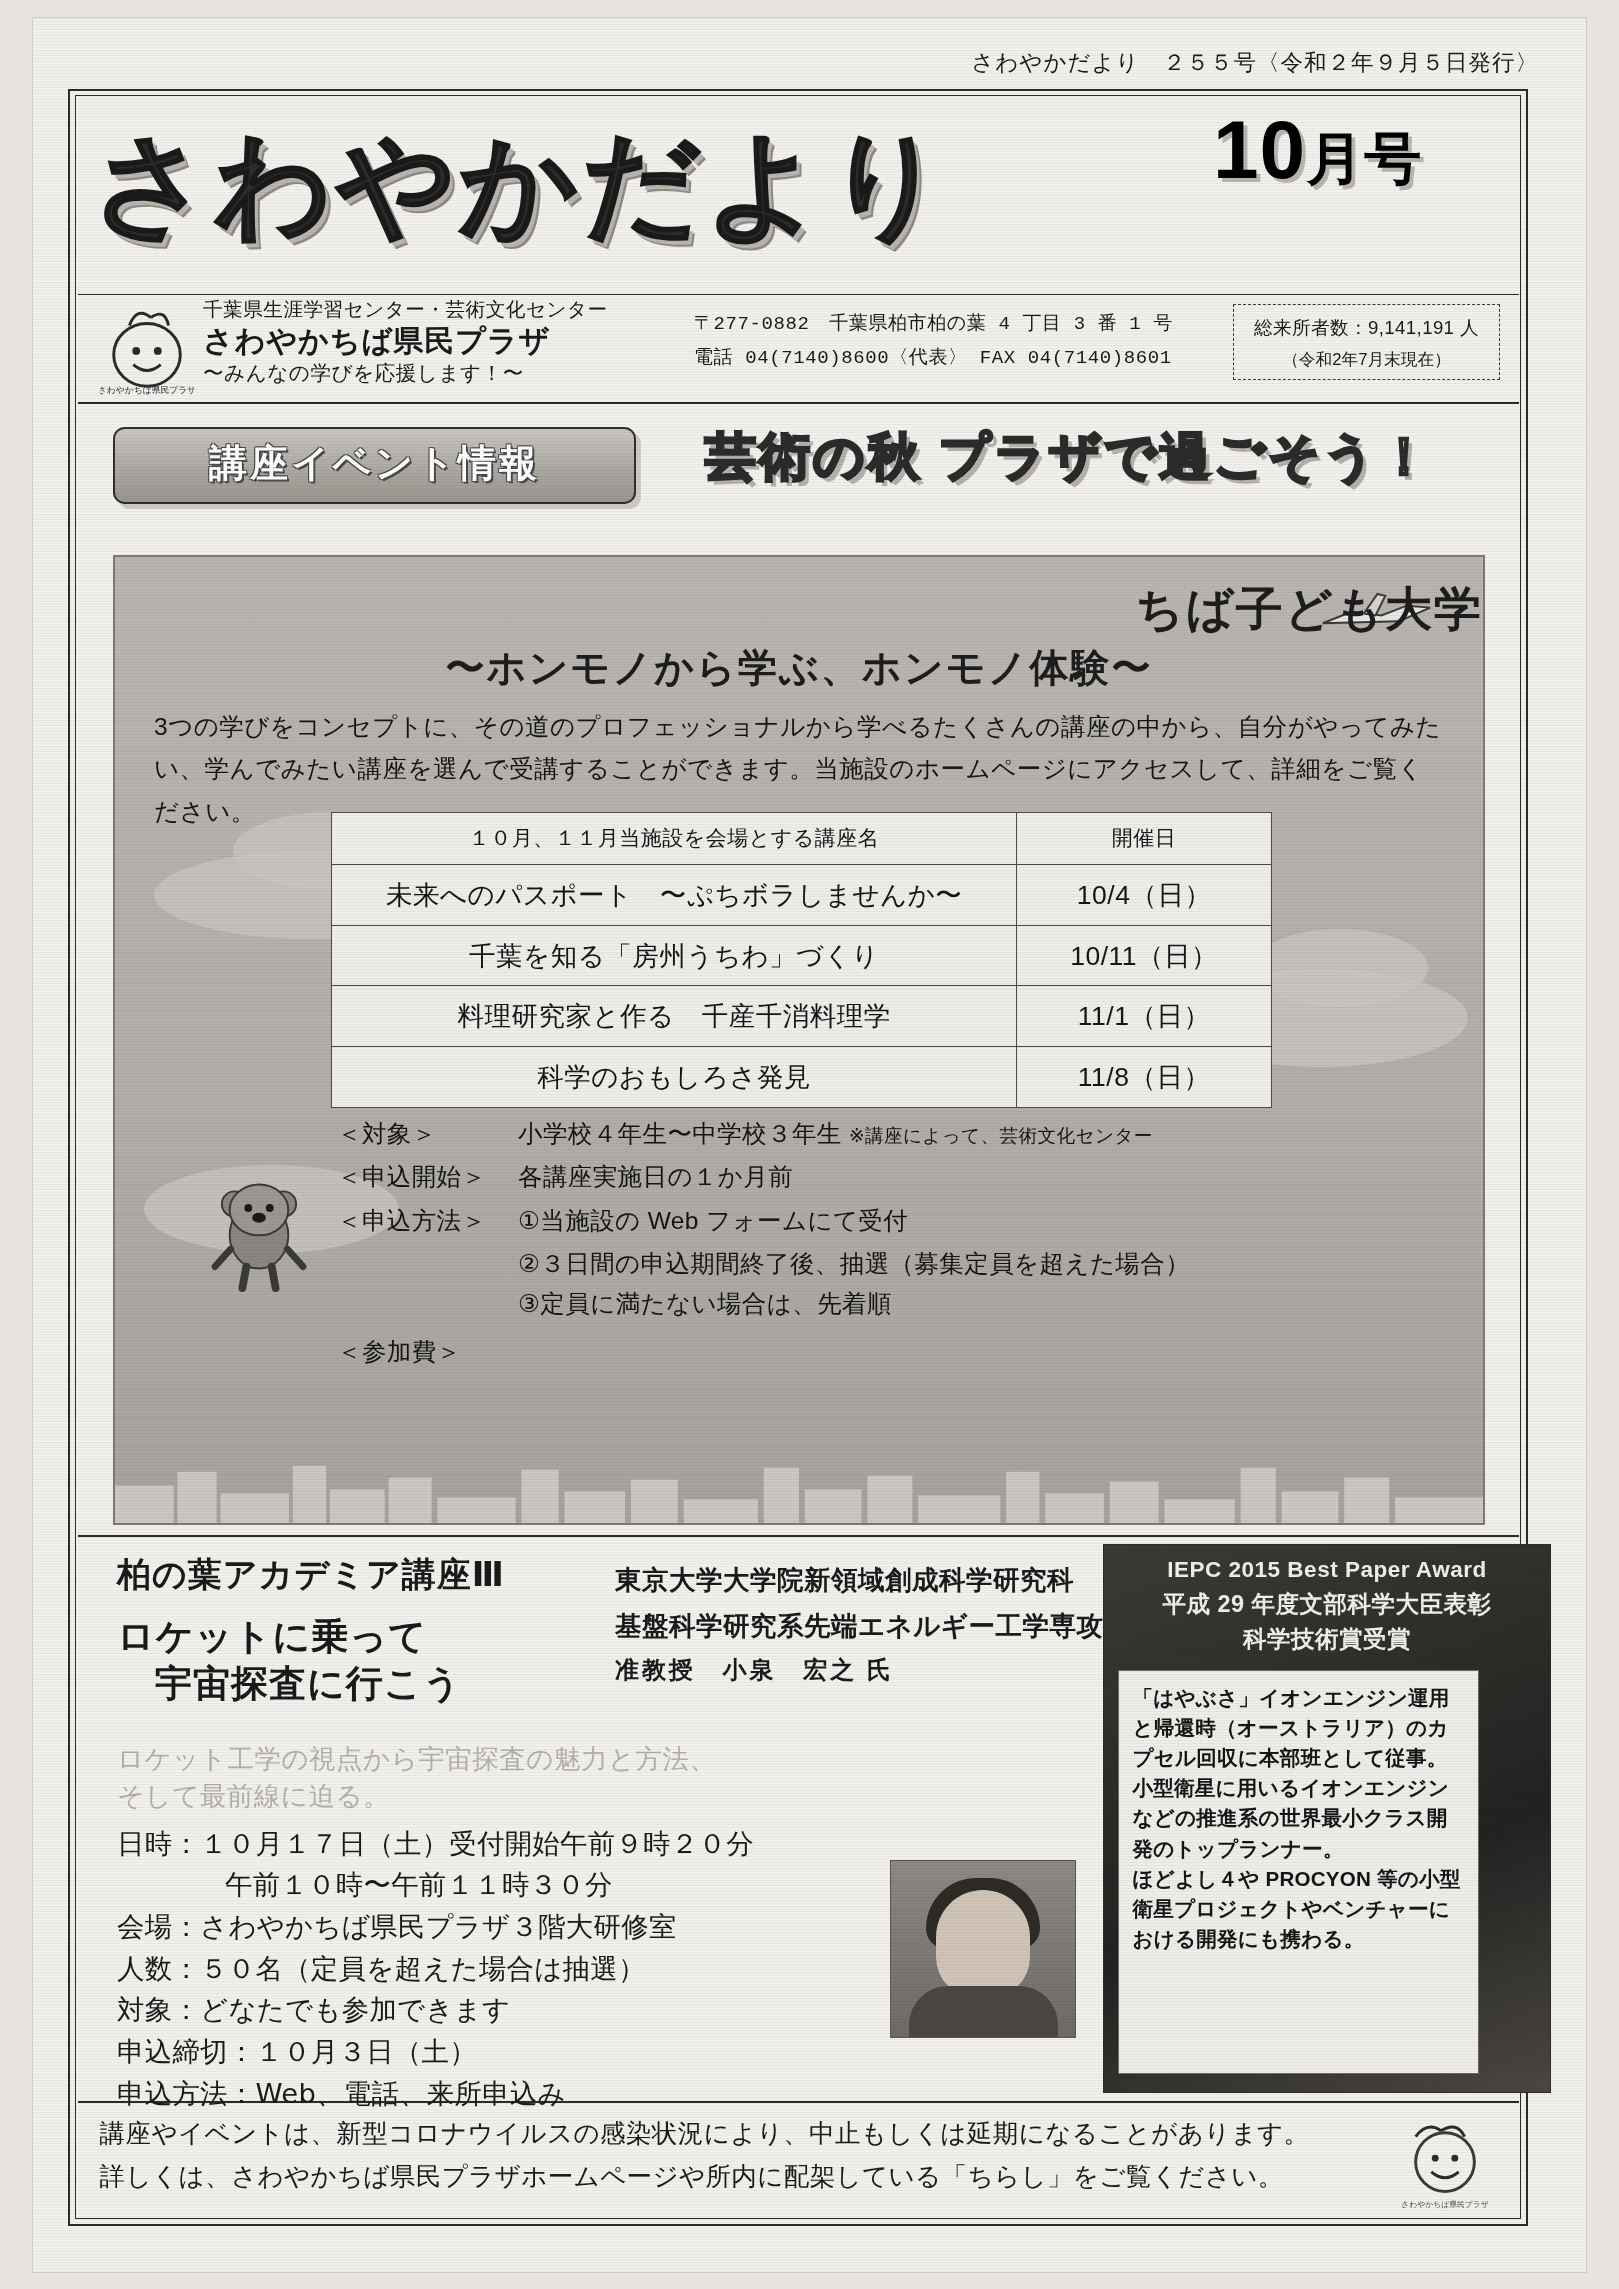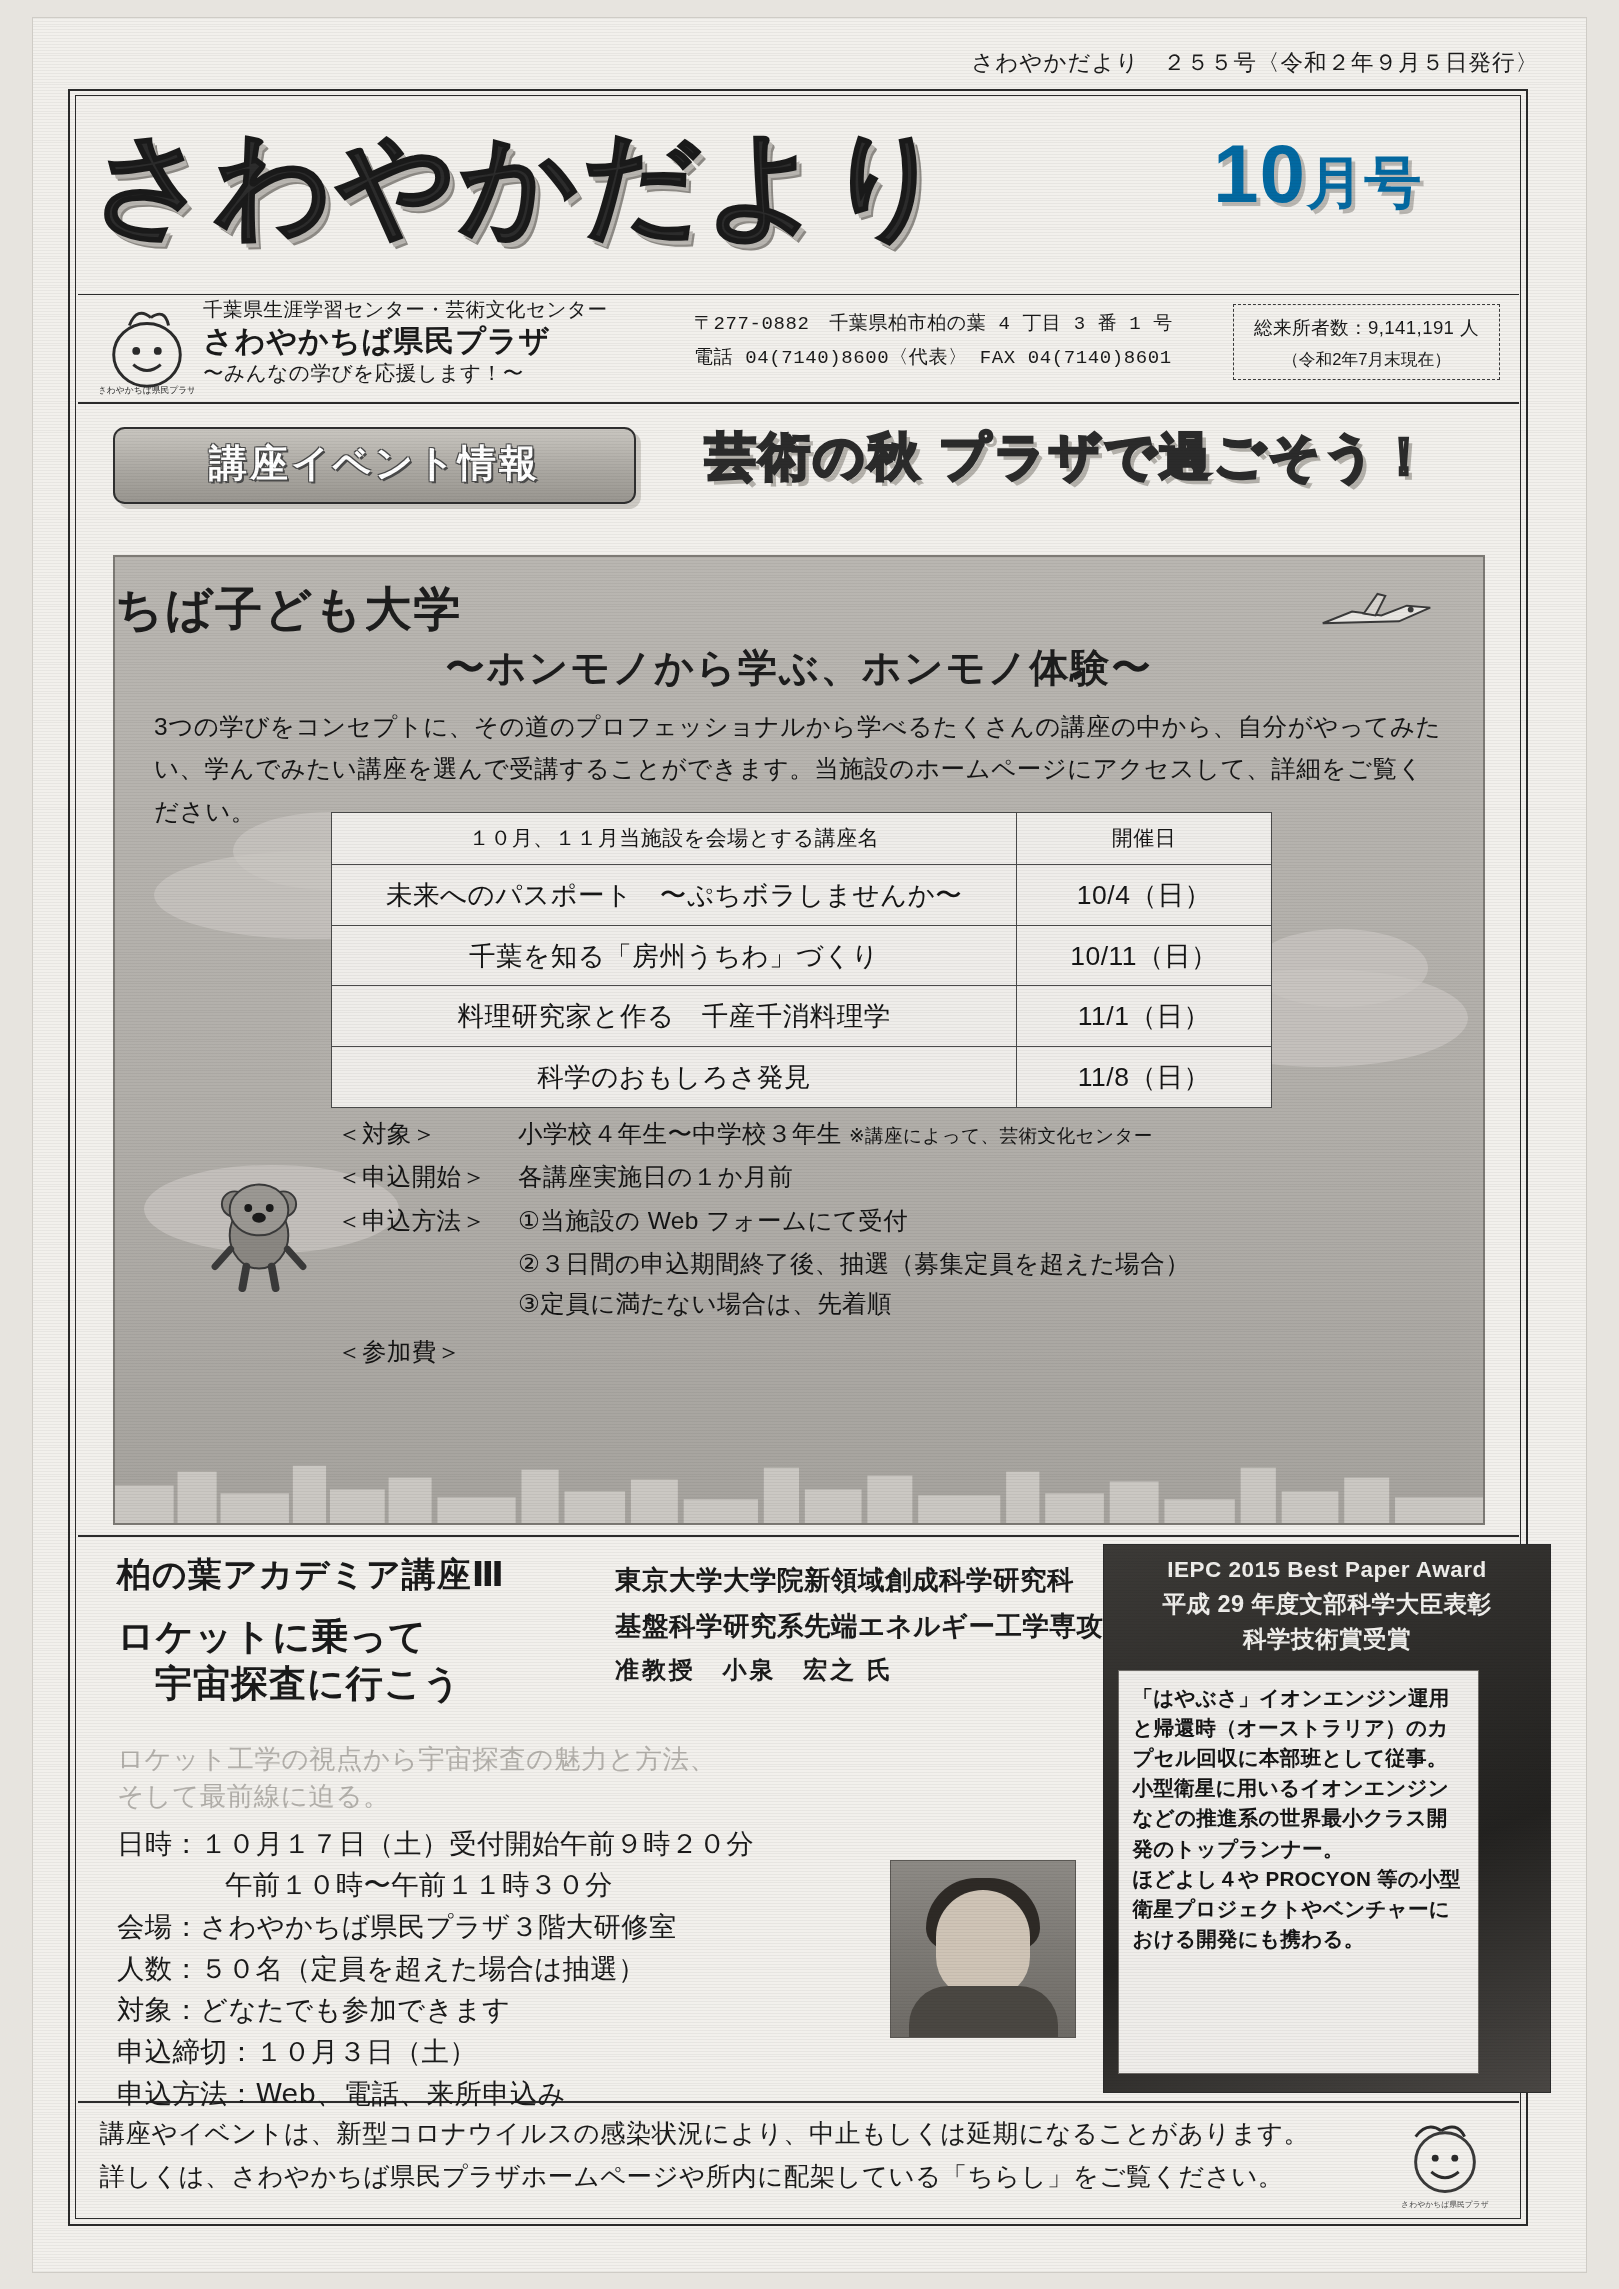--- a/index.html
+++ b/index.html
@@ -45,24 +45,23 @@
     position:absolute;left:13.7px;top:9.8px;
     font-size:116px;font-weight:bold;letter-spacing:3.9px;
     color:#2c2c2c;
     -webkit-text-stroke:2px #1a1a1a;
     text-shadow:3.9px 4.9px 0 #b9b6b1, 5.9px 6.9px 0 #8e8b86;
     white-space:nowrap;
     font-family:"DejaVu Sans","Liberation Sans",sans-serif;
   }
   .mh-month{
     position:absolute;left:1135px;top:5.9px;
-    font-size:82px;font-weight:bold;color:#0369a1;
+    font-size:82px;font-weight:bold;color:#000000;
     text-shadow:3.9px 3.9px 0 #b9b6b1;
     letter-spacing:1px;
-    margin-top:24px;
   }
   .mh-month small{font-size:57px;}
 
   
   .idband{
     position:absolute;left:45px;top:276px;width:1441px;height:110px;
     border-top:1px solid #2b2b2b;border-bottom:2.9px solid #2b2b2b;
     box-sizing:border-box;
   }
   .mascot{
@@ -117,21 +116,21 @@
     background:linear-gradient(180deg,#b9b6b1 0%,#b2afaa 55%,#a6a39e 100%);
     border:2px solid #7d7a75;
     box-sizing:border-box;
     overflow:hidden;
   }
   .cloud{position:absolute;background:#c9c6c1;border-radius:50%;opacity:.75;}
   .skyline{
     position:absolute;left:0;bottom:0;width:100%;height:73px;
   }
   .panel-title{
-    position:absolute;left:0;top:21.6px;width:100%;text-align:left;
+    position:absolute;left:0;top:21.6px;width:100%;text-align:right;
     font-size:47px;font-weight:bold;letter-spacing:2px;color:#1d1d1d;
   }
   .panel-sub{
     position:absolute;left:0;top:84px;width:100%;text-align:center;
     font-size:39px;font-weight:bold;letter-spacing:2px;color:#1d1d1d;
   }
   .panel-body{
     position:absolute;left:39px;top:149px;width:1294px;
     font-size:24.5px;line-height:1.75;letter-spacing:0.5px;color:#151515;
   }

